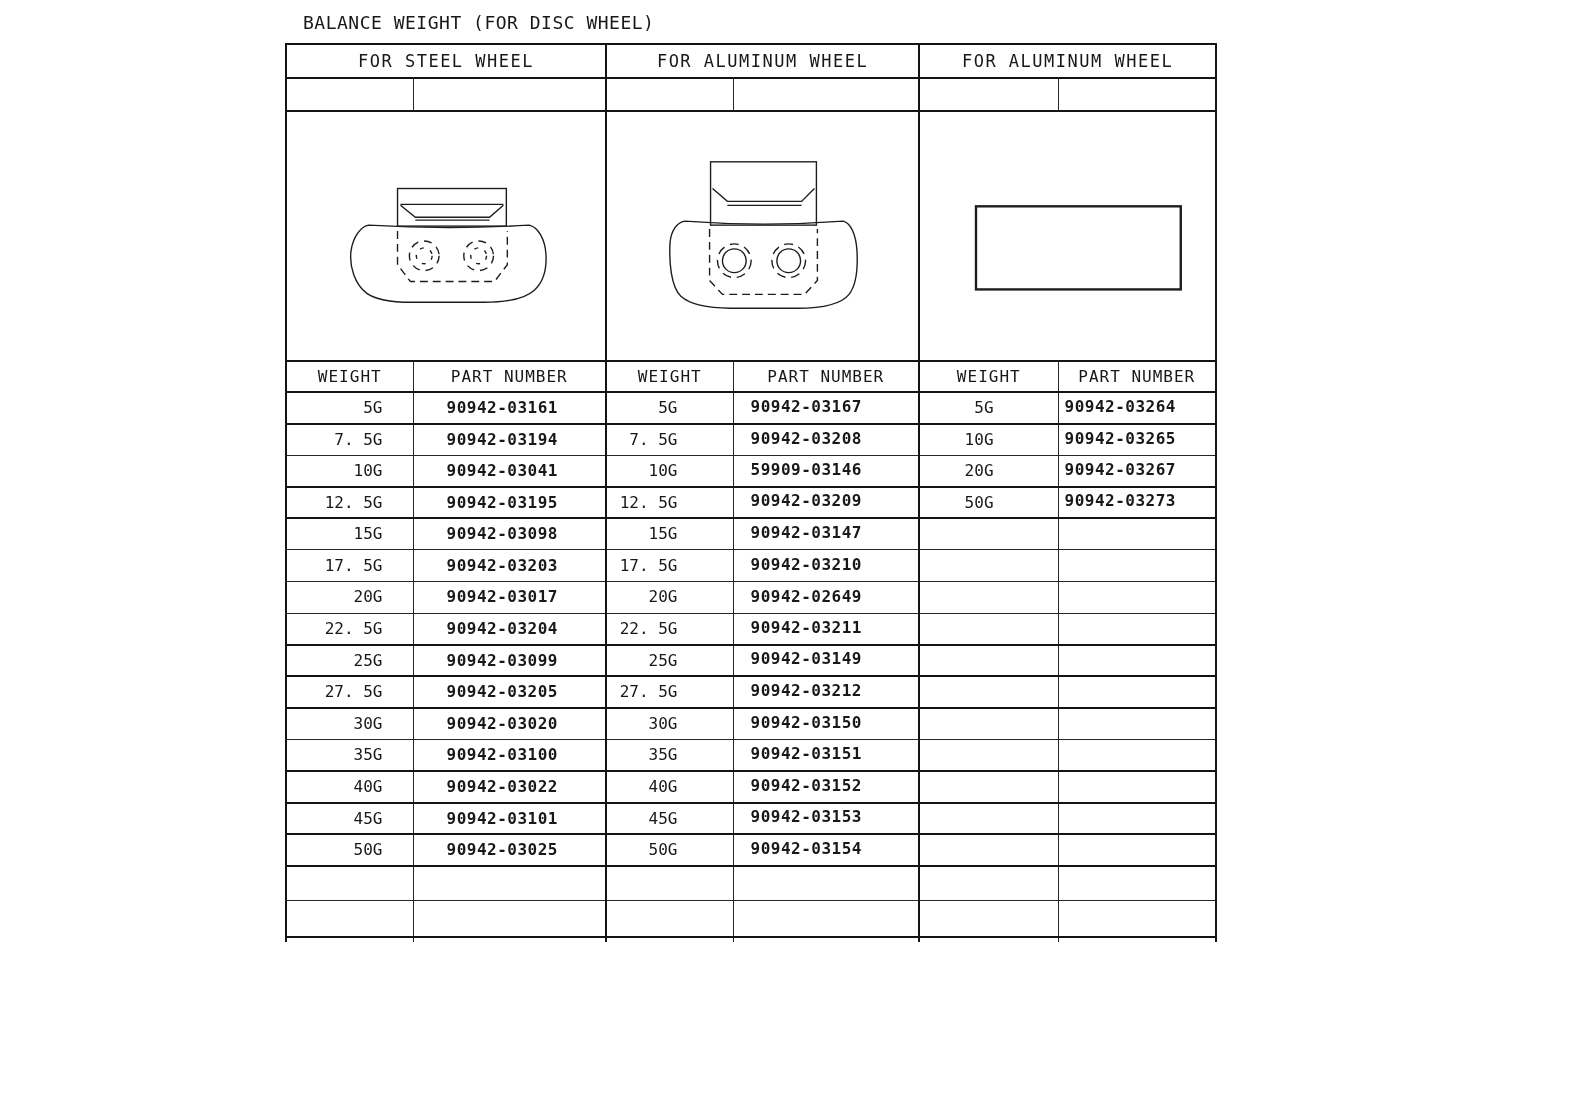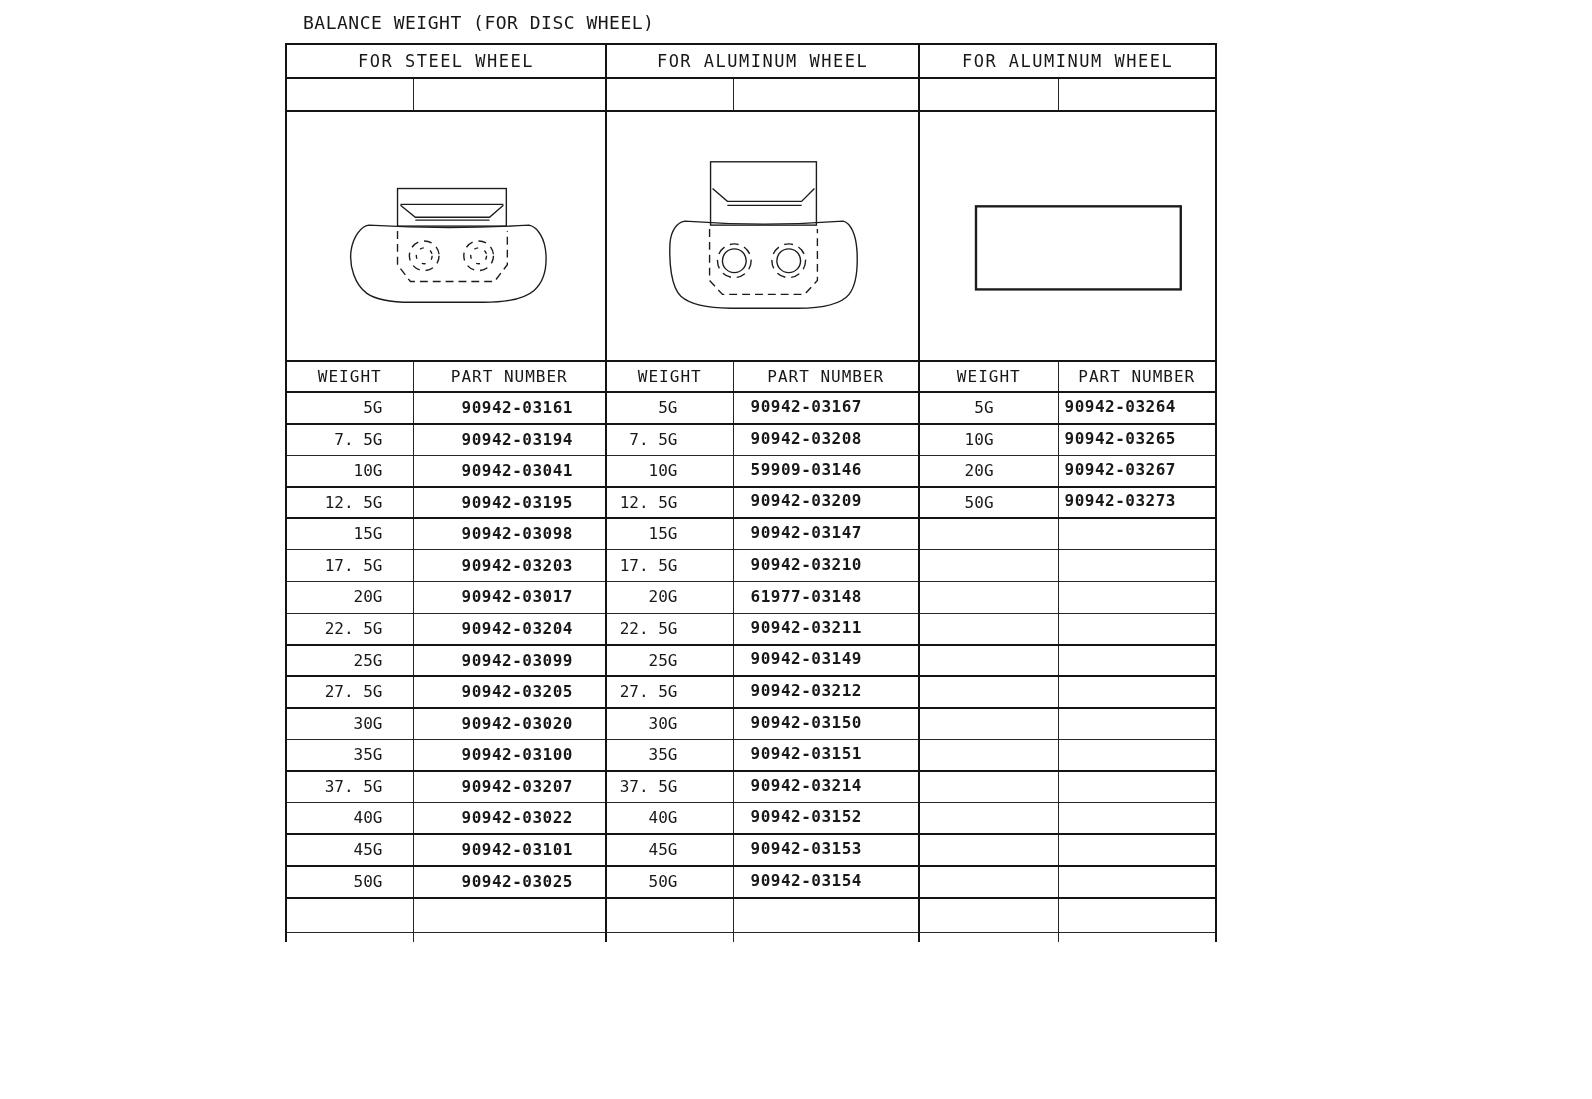--- a/index.html
+++ b/index.html
@@ -42,21 +42,21 @@
   tr.image-row td{border-bottom:2px solid #141414;}
   tr.col-header-row td{border-bottom:2px solid #141414;font-size:16px;letter-spacing:1px;}
   tr.hb td{border-bottom-width:2.5px;border-bottom-color:#141414;}
   
   td.wcol{text-align:right;}
   td.w0{padding-right:30px;}
   td.w1{padding-right:55px;}
   td.w2{padding-right:64px;}
   
   td.pcol{font-weight:bold;text-align:left;letter-spacing:0.5px;}
-  td.p0{padding-left:48px;}
+  td.p0{padding-left:33px;}
   td.p1{padding-left:17px;}
   td.p2{padding-left:6px;}
   
   td.low{vertical-align:bottom;padding-bottom:8px;}
   td.imgcell{vertical-align:middle;}
   td.imgcell svg{display:block;}
   .fig-num{
     position:absolute;left:1464px;top:1060px;
     font-size:17px;letter-spacing:0.5px;
   }
@@ -180,21 +180,21 @@
           <td class="pcol p0">90942-03203</td>
           <td class="wcol w1 sep">17. 5G</td>
           <td class="pcol p1 low">90942-03210</td>
           <td class="wcol w2 sep"></td>
           <td class="pcol p2 low"></td>
         </tr>
         <tr class="data-row">
           <td class="wcol w0">20G</td>
           <td class="pcol p0">90942-03017</td>
           <td class="wcol w1 sep">20G</td>
-          <td class="pcol p1 low">61977-03148</td>
+          <td class="pcol p1 low">90942-02649</td>
           <td class="wcol w2 sep"></td>
           <td class="pcol p2 low"></td>
         </tr>
         <tr class="data-row hb">
           <td class="wcol w0">22. 5G</td>
           <td class="pcol p0">90942-03204</td>
           <td class="wcol w1 sep">22. 5G</td>
           <td class="pcol p1 low">90942-03211</td>
           <td class="wcol w2 sep"></td>
           <td class="pcol p2 low"></td>
@@ -224,28 +224,20 @@
           <td class="pcol p2 low"></td>
         </tr>
         <tr class="data-row hb">
           <td class="wcol w0">35G</td>
           <td class="pcol p0">90942-03100</td>
           <td class="wcol w1 sep">35G</td>
           <td class="pcol p1 low">90942-03151</td>
           <td class="wcol w2 sep"></td>
           <td class="pcol p2 low"></td>
         </tr>
-        <tr class="data-row">
-          <td class="wcol w0">37. 5G</td>
-          <td class="pcol p0">90942-03207</td>
-          <td class="wcol w1 sep">37. 5G</td>
-          <td class="pcol p1 low">90942-03214</td>
-          <td class="wcol w2 sep"></td>
-          <td class="pcol p2 low"></td>
-        </tr>
         <tr class="data-row hb">
           <td class="wcol w0">40G</td>
           <td class="pcol p0">90942-03022</td>
           <td class="wcol w1 sep">40G</td>
           <td class="pcol p1 low">90942-03152</td>
           <td class="wcol w2 sep"></td>
           <td class="pcol p2 low"></td>
         </tr>
         <tr class="data-row hb">
           <td class="wcol w0">45G</td>

